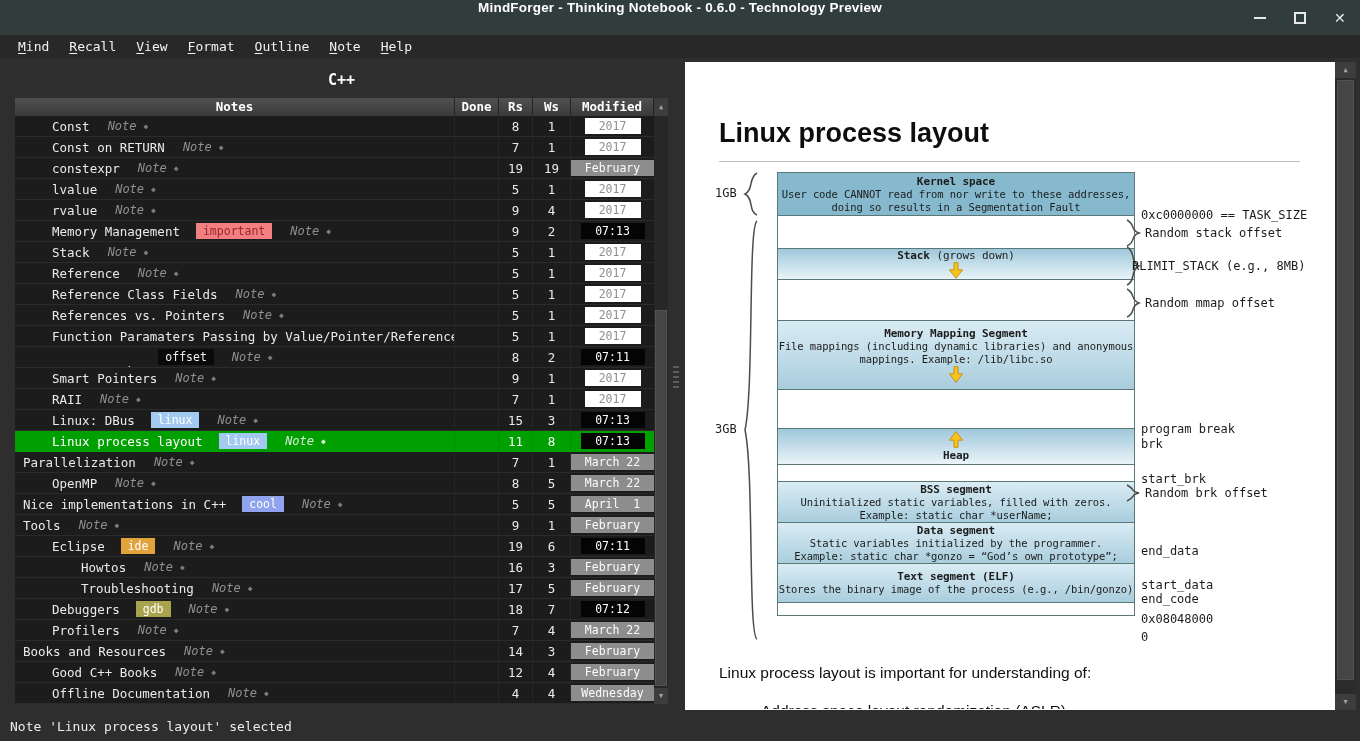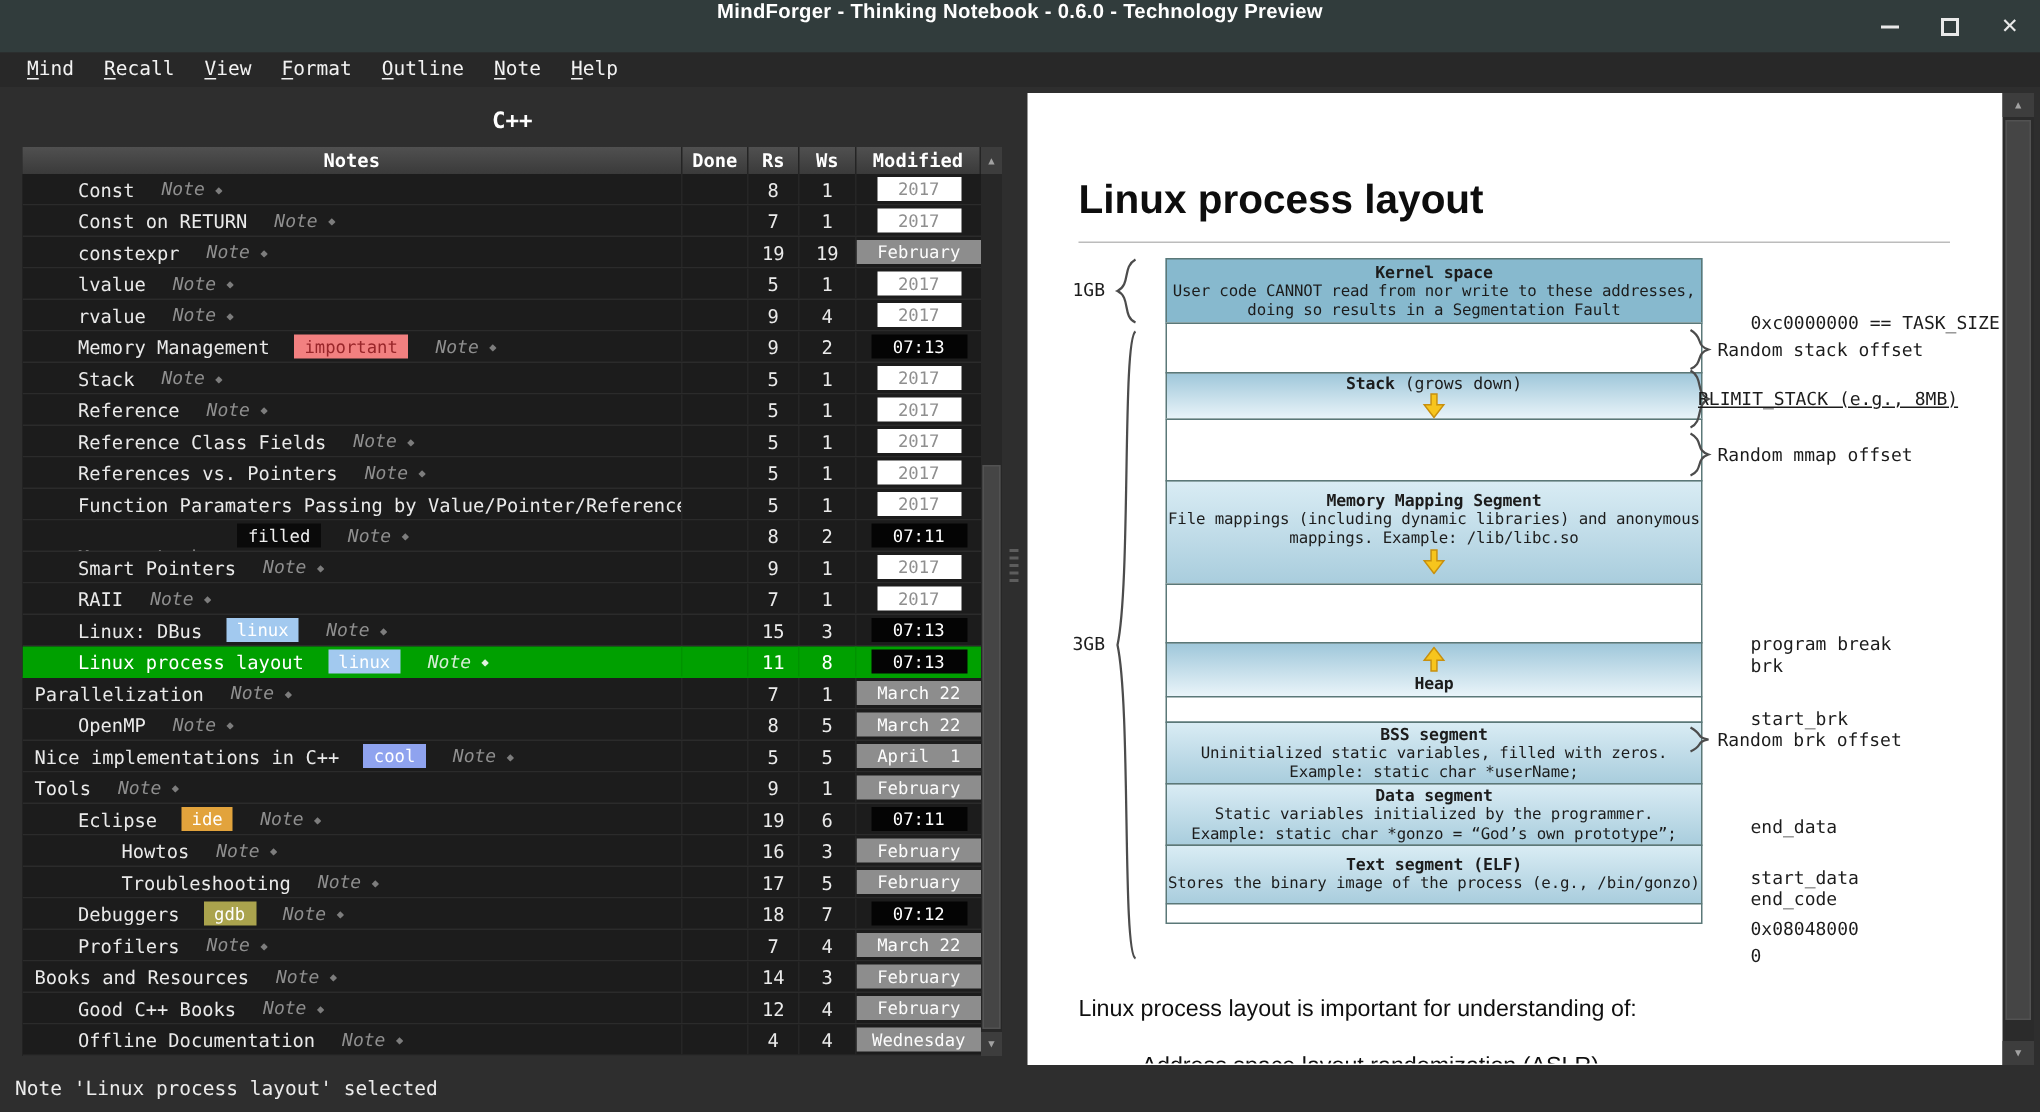--- a/index.html
+++ b/index.html
@@ -76,21 +76,21 @@
     display:flex;flex-direction:column;align-items:center;justify-content:center;
     text-align:center;font-size:10.5px;line-height:13px;letter-spacing:-.1px}
   .seg:first-child{margin-top:0}
   .seg-gap{background:#ffffff}
   .seg-solid{background:#87b9ce}
   .seg-gradA{background:linear-gradient(#9fc7da,#e9f4f9)}
   .seg-gradB{background:linear-gradient(#d9ecf4,#a9cddd)}
   .seg-title{font-weight:bold;font-size:11px}
   .seg-title .sfx{font-weight:normal}
   .seg-evenly{justify-content:space-evenly}
-  .rlabel{position:absolute;left:482px;white-space:pre;font-size:12px}
+  .rlabel{position:absolute;left:456px;white-space:pre;font-size:12px}
   .rbrace{position:absolute;left:440px}
   .llabel{position:absolute;left:30px;font-size:12px}
   .lbrace{position:absolute;left:58px}
   .pv-intro{position:absolute;left:34px;top:602px;font:15.5px "Liberation Sans",sans-serif;color:#0f0f0f}
   .pv-clip{position:absolute;left:76px;top:640px;height:7px;overflow:hidden;
     font:15.5px "Liberation Sans",sans-serif;color:#0f0f0f;white-space:nowrap}
   
   .statusbar{position:absolute;left:0;bottom:0;width:1360px;height:27px;background:#2e2e2e;
     color:#ececec;font-size:13px;line-height:25px;padding-left:10px;box-sizing:border-box}
 </style>
@@ -271,21 +271,21 @@
         <div class="cell c-done"></div>
         <div class="cell c-rs">5</div>
         <div class="cell c-ws">1</div>
         <div class="cell c-mod">
           <span class="mod year">2017</span>
         </div>
       </div>
       <div class="trow">
         <div class="cell c-notes">
           <span class="rowlabel" style="padding-left: 37px; margin-top: 29px;">Memory Leaks</span>
-          <span class="tag" style="background: rgb(10, 10, 10); color: rgb(240, 240, 240);">filled</span>
+          <span class="tag" style="background: rgb(10, 10, 10); color: rgb(240, 240, 240);">offset</span>
           <span class="notelbl">Note</span>
           <span class="diamond">◆</span>
         </div>
         <div class="cell c-done"></div>
         <div class="cell c-rs">8</div>
         <div class="cell c-ws">2</div>
         <div class="cell c-mod">
           <span class="mod time">07:11</span>
         </div>
       </div>
@@ -579,21 +579,21 @@
         </svg></div>
       <div class="llabel" style="top: 250px;">3GB</div>
       <div class="rlabel" style="top: 36px;">0xc0000000 == TASK_SIZE</div>
       <div class="rbrace" style="top: 47px;"><svg width="16" height="28" viewBox="0 0 16 28">
           <path d="M2,1 C11,6 5,11.2 14,14.0 C5,16.8 11,23 2,27" fill="none" stroke="#4c4c4c" stroke-width="1.5"></path>
         </svg></div>
       <div class="rlabel" style="top: 54px; left: 460px;">Random stack offset</div>
       <div class="rbrace" style="top: 74px;"><svg width="16" height="40" viewBox="0 0 16 40">
           <path d="M2,1 C11,6 5,16.0 14,20.0 C5,24.0 11,35 2,39" fill="none" stroke="#4c4c4c" stroke-width="1.5"></path>
         </svg></div>
-      <div class="rlabel" style="top: 87px; left: 447px; text-decoration: underline;">RLIMIT_STACK (e.g., 8MB)</div>
+      <div class="rlabel" style="top: 87px; left: 447px;">RLIMIT_STACK (e.g., 8MB)</div>
       <div class="rbrace" style="top: 116px;"><svg width="16" height="30" viewBox="0 0 16 30">
           <path d="M2,1 C11,6 5,12.0 14,15.0 C5,18.0 11,25 2,29" fill="none" stroke="#4c4c4c" stroke-width="1.5"></path>
         </svg></div>
       <div class="rlabel" style="top: 124px; left: 460px;">Random mmap offset</div>
       <div class="rlabel" style="top: 250px;">program break</div>
       <div class="rlabel" style="top: 265px;">brk</div>
       <div class="rlabel" style="top: 300px;">start_brk</div>
       <div class="rbrace" style="top: 312px;"><svg width="16" height="18" viewBox="0 0 16 18">
           <path d="M2,1 C11,6 5,7.2 14,9.0 C5,10.8 11,13 2,17" fill="none" stroke="#4c4c4c" stroke-width="1.5"></path>
         </svg></div>

